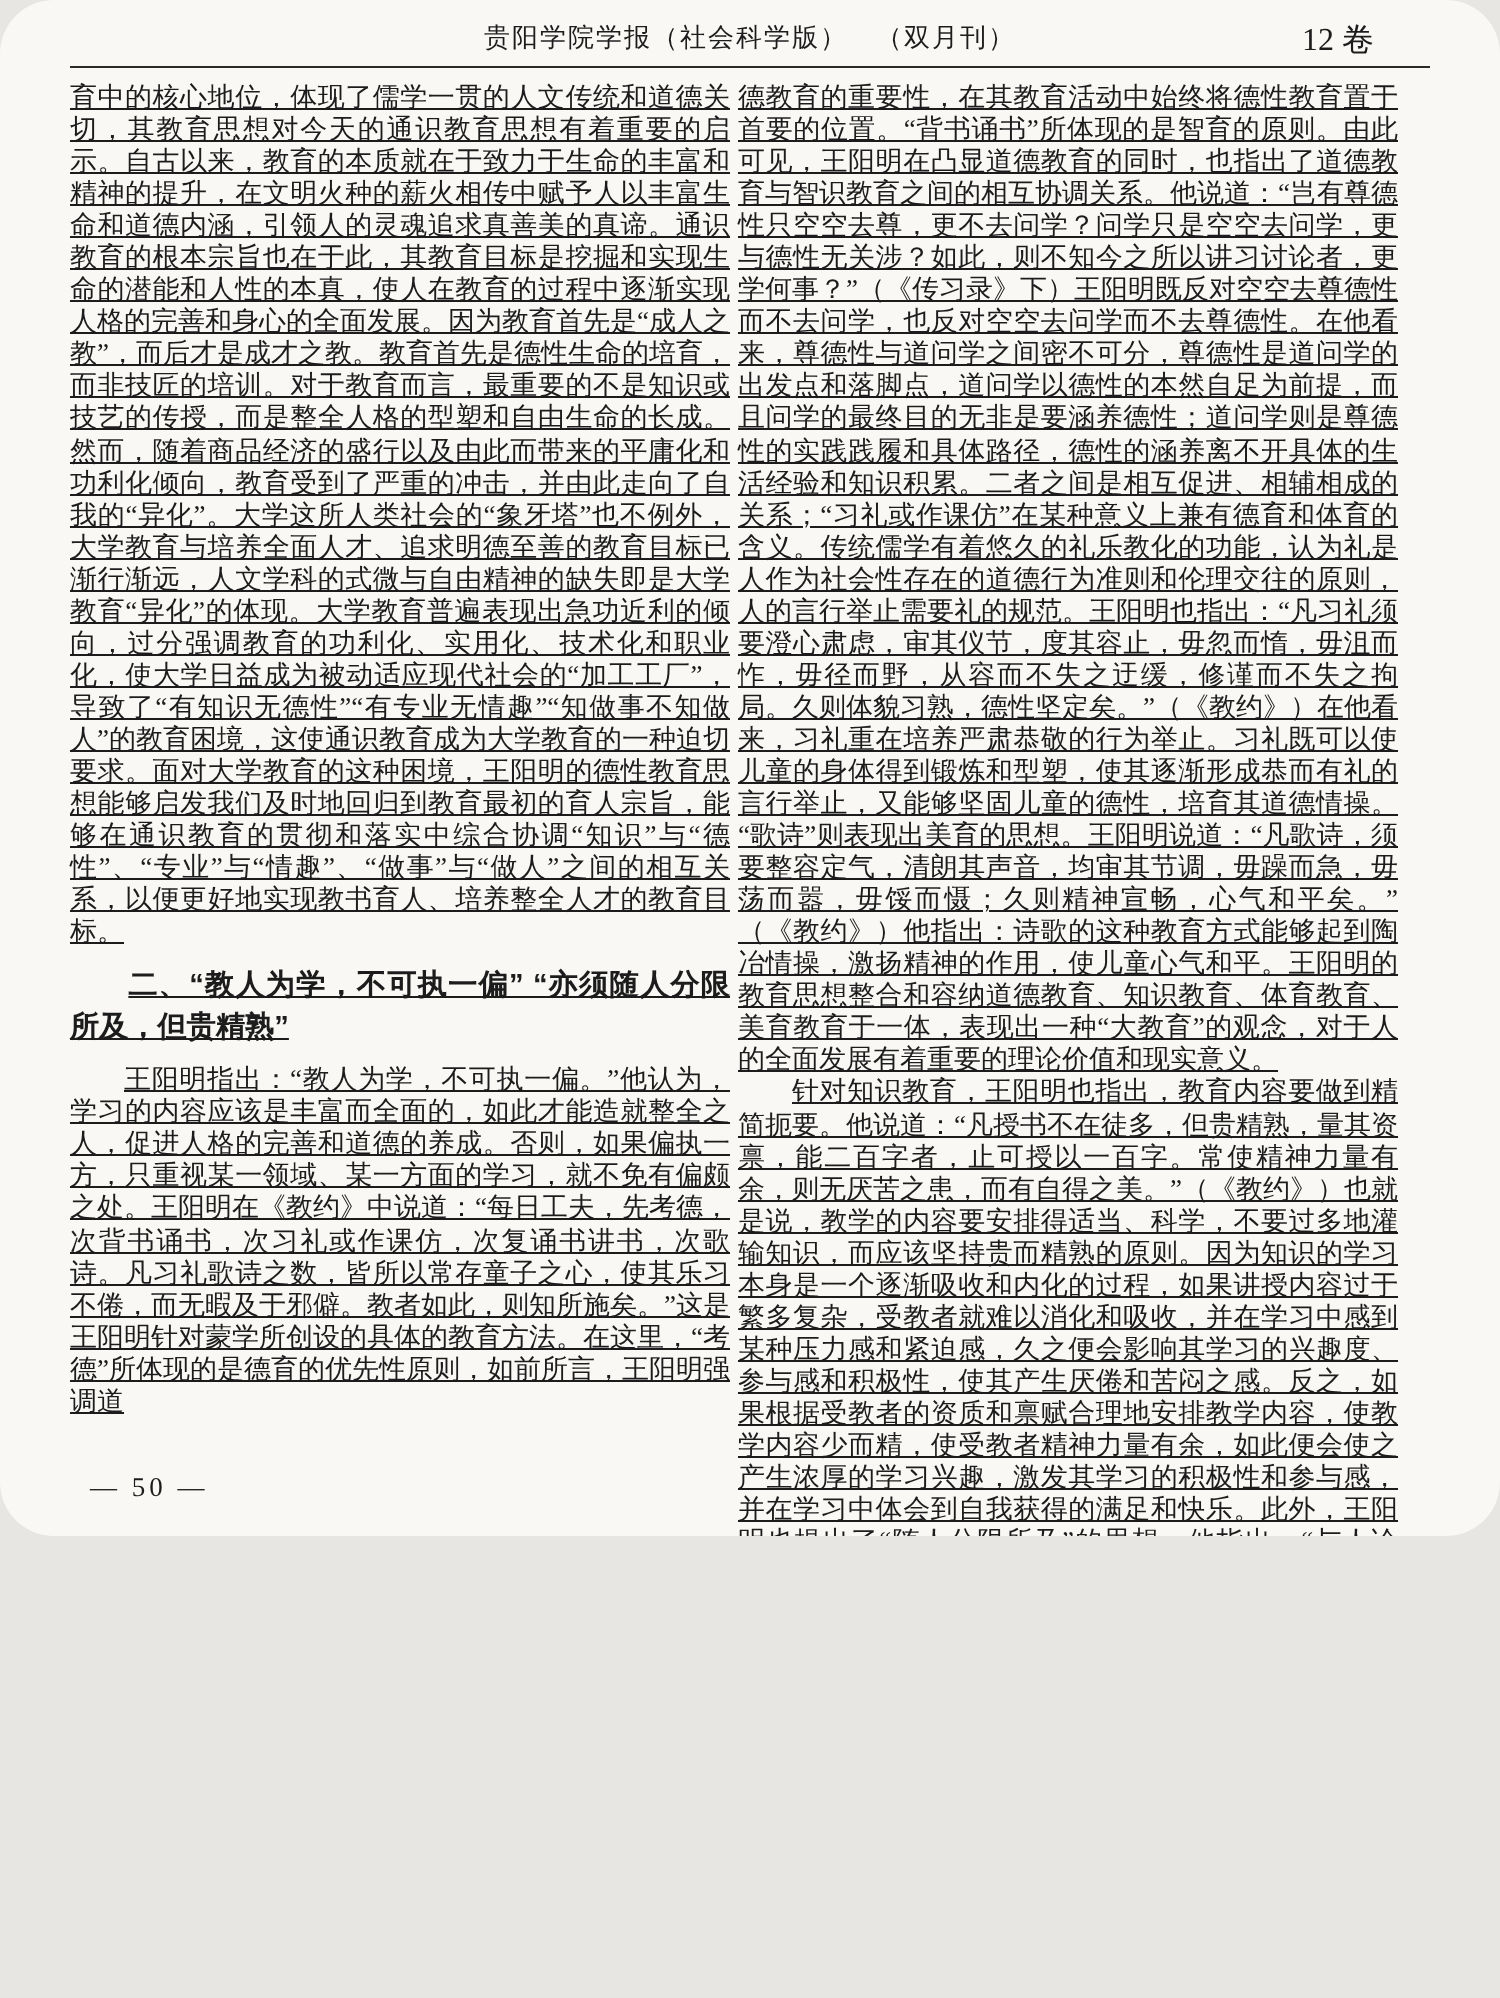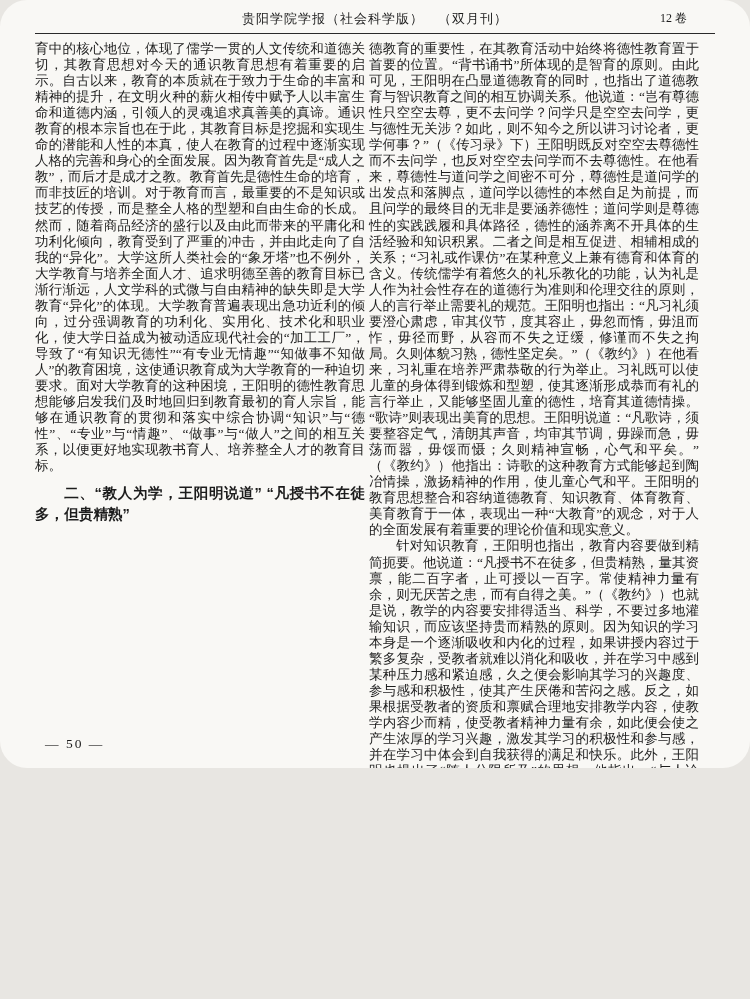--- a/index.html
+++ b/index.html
@@ -33,38 +33,39 @@
     right: 0;
     text-align: center;
     font-size: 13px;
     letter-spacing: 1px;
     white-space: nowrap;
   }
   .volume-label {
     position: absolute;
     right: 28px;
     top: 0;
-    font-size: 12px;
+    font-size: 16px;
   }
   .header-rule {
     position: absolute;
     top: 33px;
     left: 35px;
     right: 35px;
     height: 0;
     border-top: 1.6px solid #2a2a2a;
   }
   
   .columns {
     position: absolute;
     top: 41px;
     left: 35px;
     width: 680px;
     display: flex;
     gap: 4px;
+    text-decoration: underline;
   }
   .column {
     width: 330px;
     text-align: justify;
     text-justify: inter-character;
     font-size: 13.5px;
     line-height: 16.05px;
   }
   .column p {
     margin: 0;
@@ -101,21 +102,22 @@
     <div class="journal-title">贵阳学院学报（社会科学版）　（双月刊）</div>
     <div class="volume-label">12 卷</div>
   </div>
 
   <div class="header-rule"></div>
 
   <div class="columns">
 
     <div class="column">
       <p>育中的核心地位，体现了儒学一贯的人文传统和道德关切，其教育思想对今天的通识教育思想有着重要的启示。自古以来，教育的本质就在于致力于生命的丰富和精神的提升，在文明火种的薪火相传中赋予人以丰富生命和道德内涵，引领人的灵魂追求真善美的真谛。通识教育的根本宗旨也在于此，其教育目标是挖掘和实现生命的潜能和人性的本真，使人在教育的过程中逐渐实现人格的完善和身心的全面发展。因为教育首先是“成人之教”，而后才是成才之教。教育首先是德性生命的培育，而非技匠的培训。对于教育而言，最重要的不是知识或技艺的传授，而是整全人格的型塑和自由生命的长成。然而，随着商品经济的盛行以及由此而带来的平庸化和功利化倾向，教育受到了严重的冲击，并由此走向了自我的“异化”。大学这所人类社会的“象牙塔”也不例外，大学教育与培养全面人才、追求明德至善的教育目标已渐行渐远，人文学科的式微与自由精神的缺失即是大学教育“异化”的体现。大学教育普遍表现出急功近利的倾向，过分强调教育的功利化、实用化、技术化和职业化，使大学日益成为被动适应现代社会的“加工工厂”，导致了“有知识无德性”“有专业无情趣”“知做事不知做人”的教育困境，这使通识教育成为大学教育的一种迫切要求。面对大学教育的这种困境，王阳明的德性教育思想能够启发我们及时地回归到教育最初的育人宗旨，能够在通识教育的贯彻和落实中综合协调“知识”与“德性”、“专业”与“情趣”、“做事”与“做人”之间的相互关系，以便更好地实现教书育人、培养整全人才的教育目标。</p>
-      <h2 class="section-heading">二、“教人为学，王阳明说道” “凡授书不在徒多，但贵精熟”</h2>
+      <h2 class="section-heading">二、“教人为学，不可执一偏” “亦须随人分限所及，但贵精熟”</h2>
+      <p class="para-indent">王阳明指出：“教人为学，不可执一偏。”他认为，学习的内容应该是丰富而全面的，如此才能造就整全之人，促进人格的完善和道德的养成。否则，如果偏执一方，只重视某一领域、某一方面的学习，就不免有偏颇之处。王阳明在《教约》中说道：“每日工夫，先考德，次背书诵书，次习礼或作课仿，次复诵书讲书，次歌诗。凡习礼歌诗之数，皆所以常存童子之心，使其乐习不倦，而无暇及于邪僻。教者如此，则知所施矣。”这是王阳明针对蒙学所创设的具体的教育方法。在这里，“考德”所体现的是德育的优先性原则，如前所言，王阳明强调道</p>
     </div>
 
     <div class="column">
       <p>德教育的重要性，在其教育活动中始终将德性教育置于首要的位置。“背书诵书”所体现的是智育的原则。由此可见，王阳明在凸显道德教育的同时，也指出了道德教育与智识教育之间的相互协调关系。他说道：“岂有尊德性只空空去尊，更不去问学？问学只是空空去问学，更与德性无关涉？如此，则不知今之所以讲习讨论者，更学何事？”（《传习录》下）王阳明既反对空空去尊德性而不去问学，也反对空空去问学而不去尊德性。在他看来，尊德性与道问学之间密不可分，尊德性是道问学的出发点和落脚点，道问学以德性的本然自足为前提，而且问学的最终目的无非是要涵养德性；道问学则是尊德性的实践践履和具体路径，德性的涵养离不开具体的生活经验和知识积累。二者之间是相互促进、相辅相成的关系；“习礼或作课仿”在某种意义上兼有德育和体育的含义。传统儒学有着悠久的礼乐教化的功能，认为礼是人作为社会性存在的道德行为准则和伦理交往的原则，人的言行举止需要礼的规范。王阳明也指出：“凡习礼须要澄心肃虑，审其仪节，度其容止，毋忽而惰，毋沮而怍，毋径而野，从容而不失之迂缓，修谨而不失之拘局。久则体貌习熟，德性坚定矣。”（《教约》）在他看来，习礼重在培养严肃恭敬的行为举止。习礼既可以使儿童的身体得到锻炼和型塑，使其逐渐形成恭而有礼的言行举止，又能够坚固儿童的德性，培育其道德情操。“歌诗”则表现出美育的思想。王阳明说道：“凡歌诗，须要整容定气，清朗其声音，均审其节调，毋躁而急，毋荡而嚣，毋馁而慑；久则精神宣畅，心气和平矣。”（《教约》）他指出：诗歌的这种教育方式能够起到陶冶情操，激扬精神的作用，使儿童心气和平。王阳明的教育思想整合和容纳道德教育、知识教育、体育教育、美育教育于一体，表现出一种“大教育”的观念，对于人的全面发展有着重要的理论价值和现实意义。</p>
       <p class="para-indent">针对知识教育，王阳明也指出，教育内容要做到精简扼要。他说道：“凡授书不在徒多，但贵精熟，量其资禀，能二百字者，止可授以一百字。常使精神力量有余，则无厌苦之患，而有自得之美。”（《教约》）也就是说，教学的内容要安排得适当、科学，不要过多地灌输知识，而应该坚持贵而精熟的原则。因为知识的学习本身是一个逐渐吸收和内化的过程，如果讲授内容过于繁多复杂，受教者就难以消化和吸收，并在学习中感到某种压力感和紧迫感，久之便会影响其学习的兴趣度、参与感和积极性，使其产生厌倦和苦闷之感。反之，如果根据受教者的资质和禀赋合理地安排教学内容，使教学内容少而精，使受教者精神力量有余，如此便会使之产生浓厚的学习兴趣，激发其学习的积极性和参与感，并在学习中体会到自我获得的满足和快乐。此外，王阳明也提出了“随人分限所及”的思想。他指出：“与人论学，亦须随人分限所及。如树有这些萌芽，只把这些水去灌溉，萌芽再长，便又加水，自拱把以至合抱，灌溉之功皆是随其分限所及，</p>
     </div>
 
   </div>
 
   <div class="page-footer">— 50 —</div>

